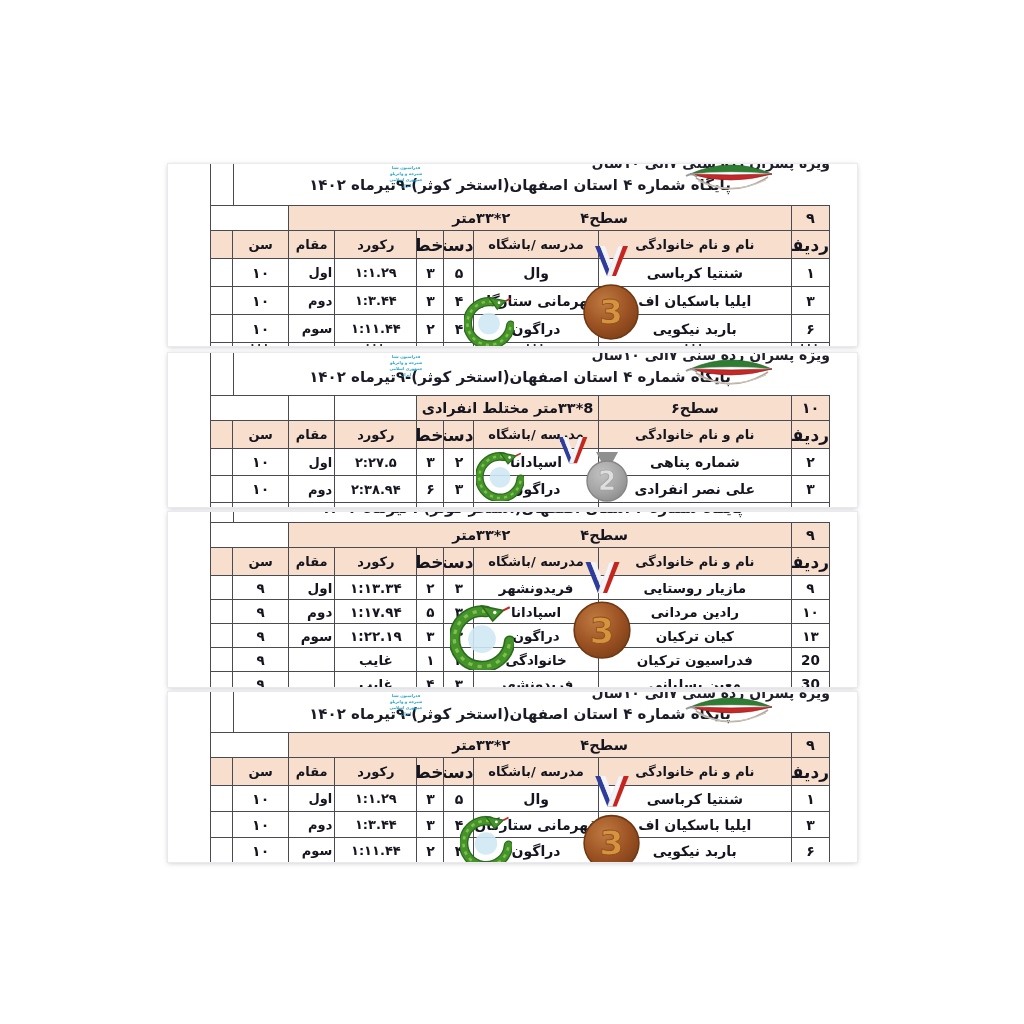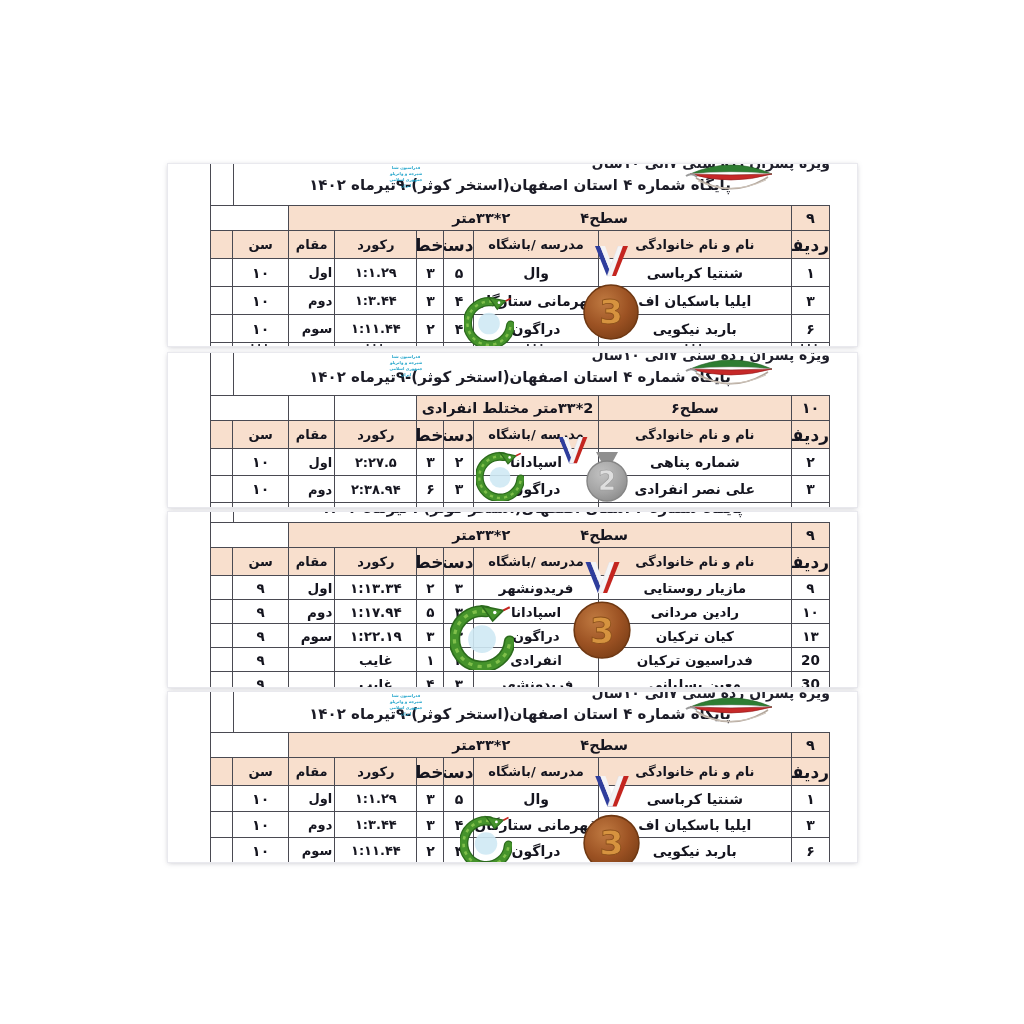--- a/index.html
+++ b/index.html
@@ -234,21 +234,21 @@
         <col style="width:27px">
         <col style="width:82px">
         <col style="width:46px">
         <col style="width:56px">
         <col style="width:22px">
       </colgroup>
     <tbody>
         <tr class="band">
       <td class="pink">۱۰</td>
       <td class="pink">سطح۶</td>
-      <td class="pink" colspan="3">2*۳۳متر مختلط انفرادی</td>
+      <td class="pink" colspan="3">8*۳۳متر مختلط انفرادی</td>
       <td></td>
           <td></td>
           <td colspan="2"></td>
     </tr>
     <tr class="hdr">
       <td class="small">ردیف</td>
           <td>نام و نام خانوادگی</td>
       <td>مدرسه /باشگاه</td>
           <td class="small">دسته</td>
       <td class="small">خط</td>
@@ -403,21 +403,21 @@
           <td>۳</td>
       <td>۳</td>
           <td class="rec">۱:۲۲.۱۹</td>
       <td class="rank">سوم</td>
           <td>۹</td>
           <td></td>
     </tr>
     <tr class="data">
       <td>20</td>
           <td>فدراسیون ترکیان</td>
-      <td>انفرادی</td>
+      <td>خانوادگی</td>
           <td>۳</td>
       <td>۱</td>
           <td class="rec">غایب</td>
       <td class="rank"></td>
           <td>۹</td>
           <td></td>
     </tr>
     <tr class="data">
       <td>30</td>
           <td>معین یسلیانی</td>

